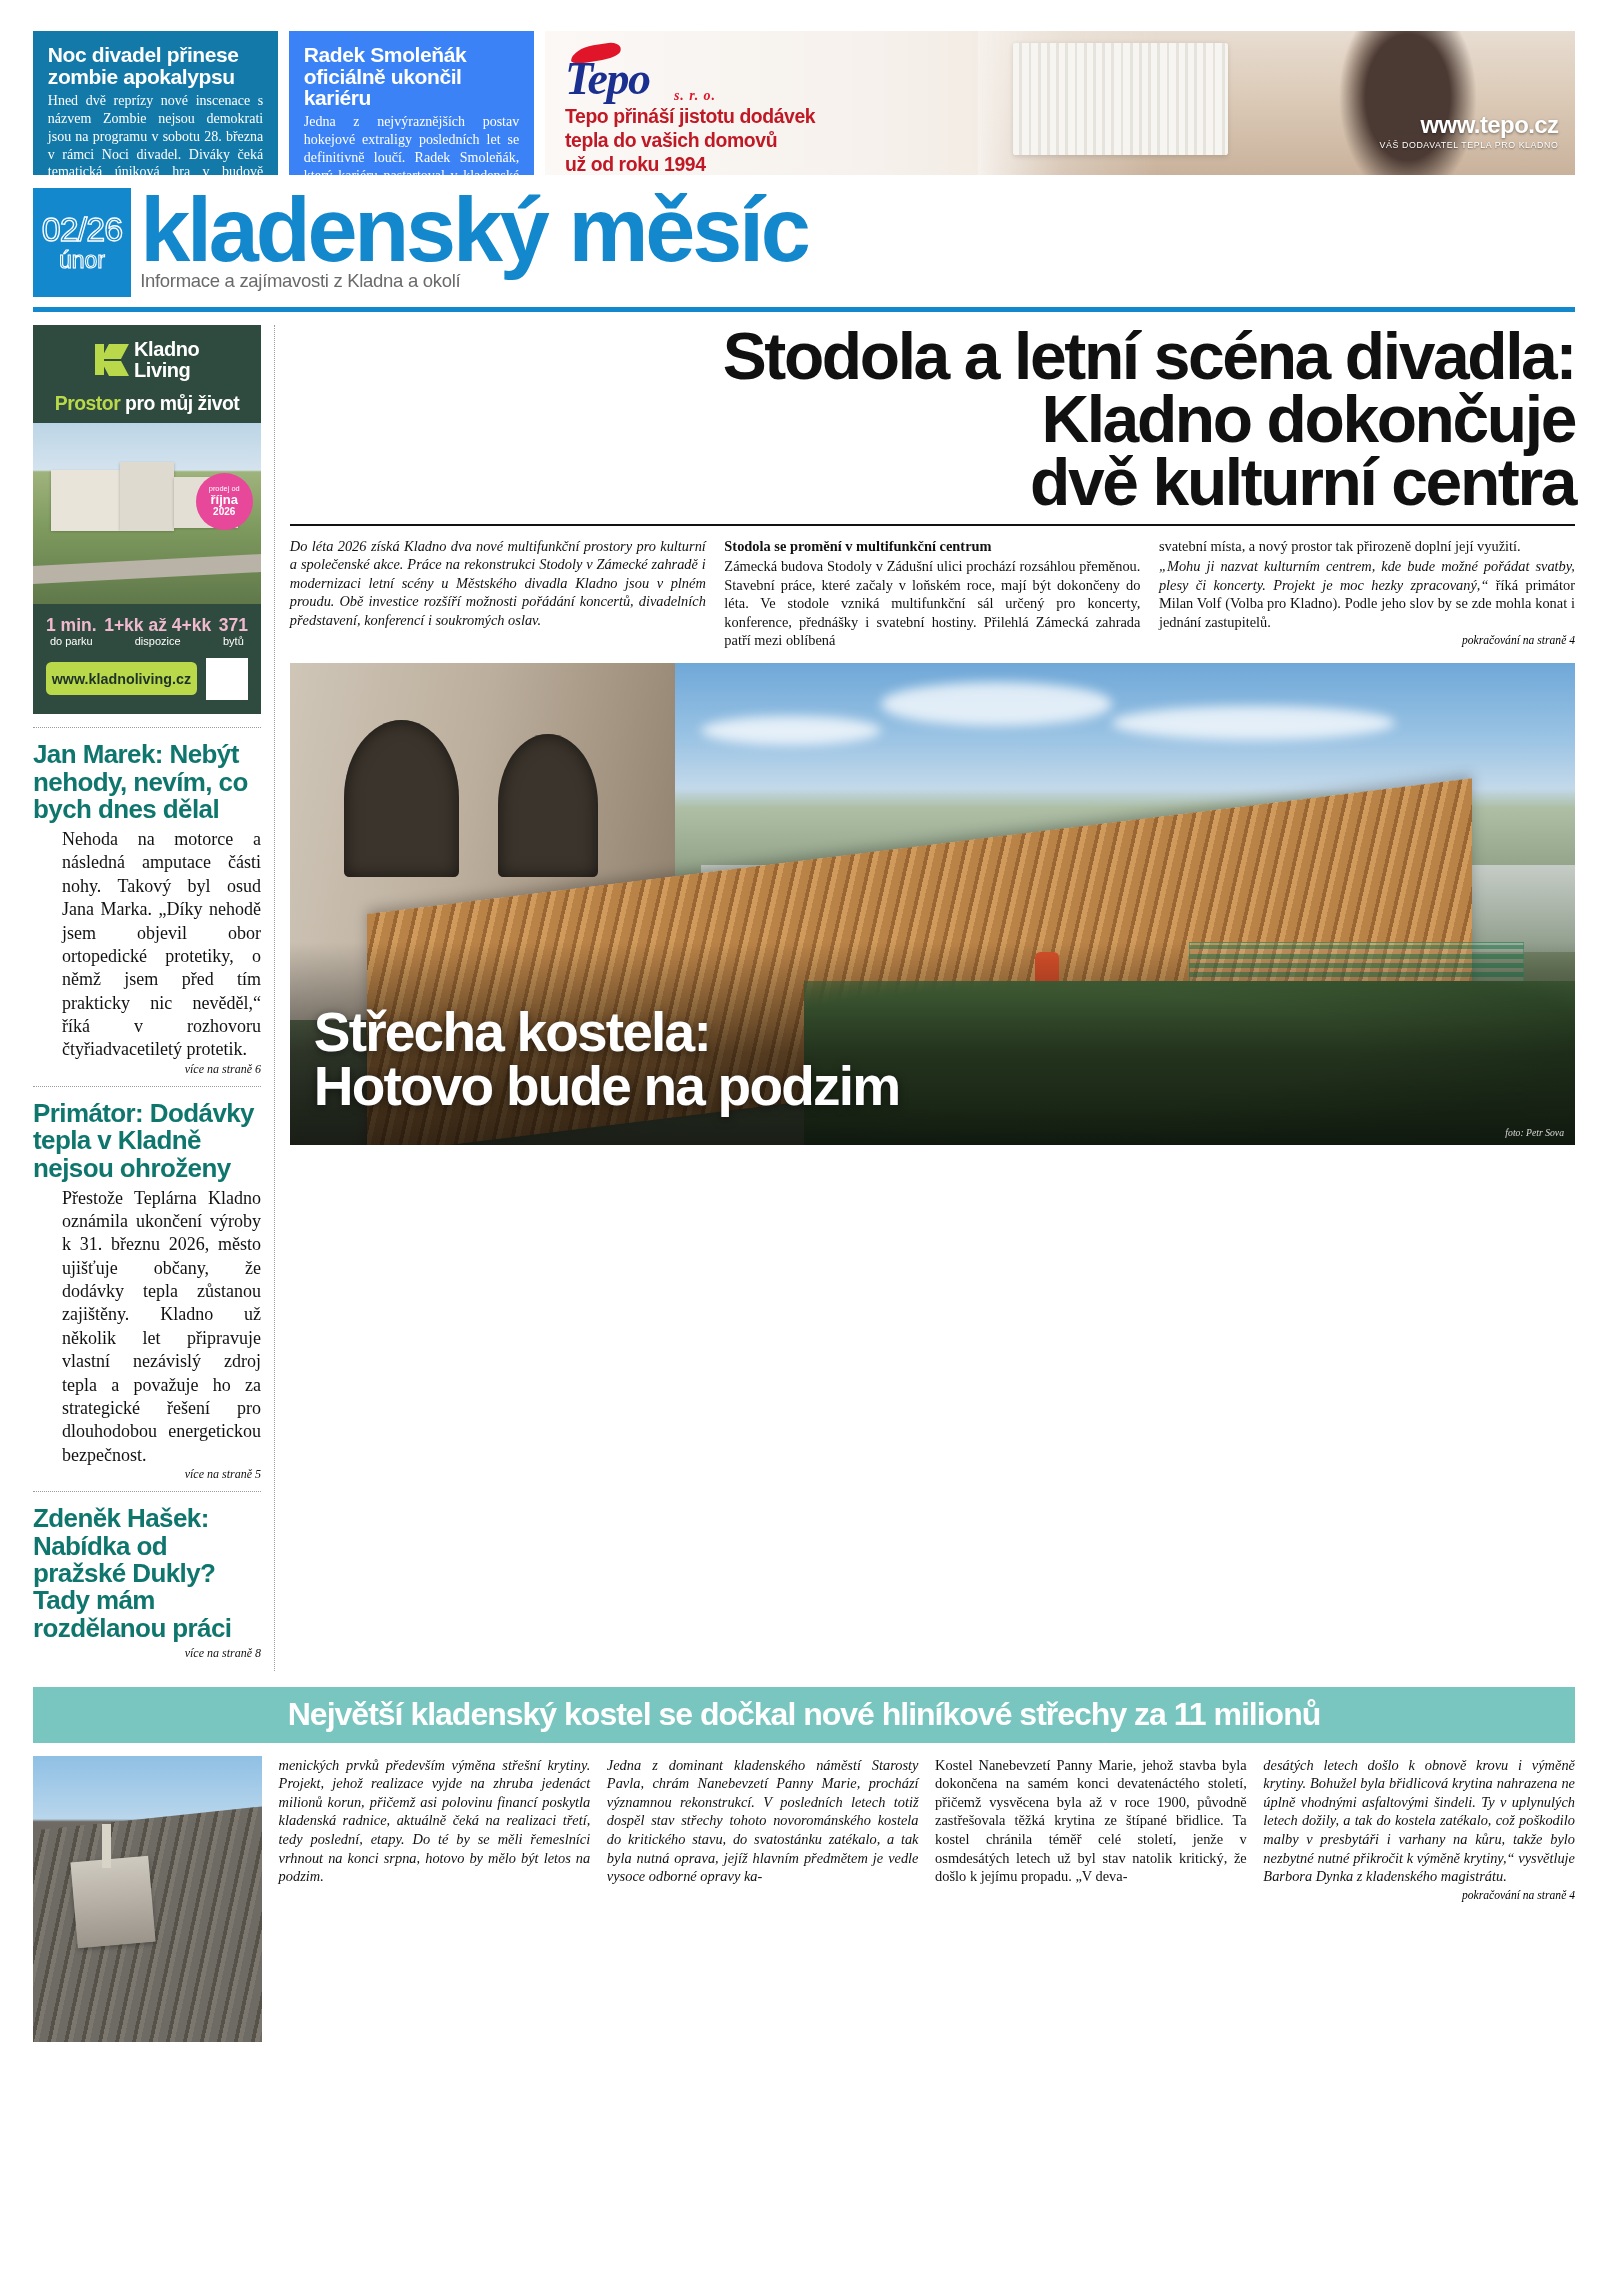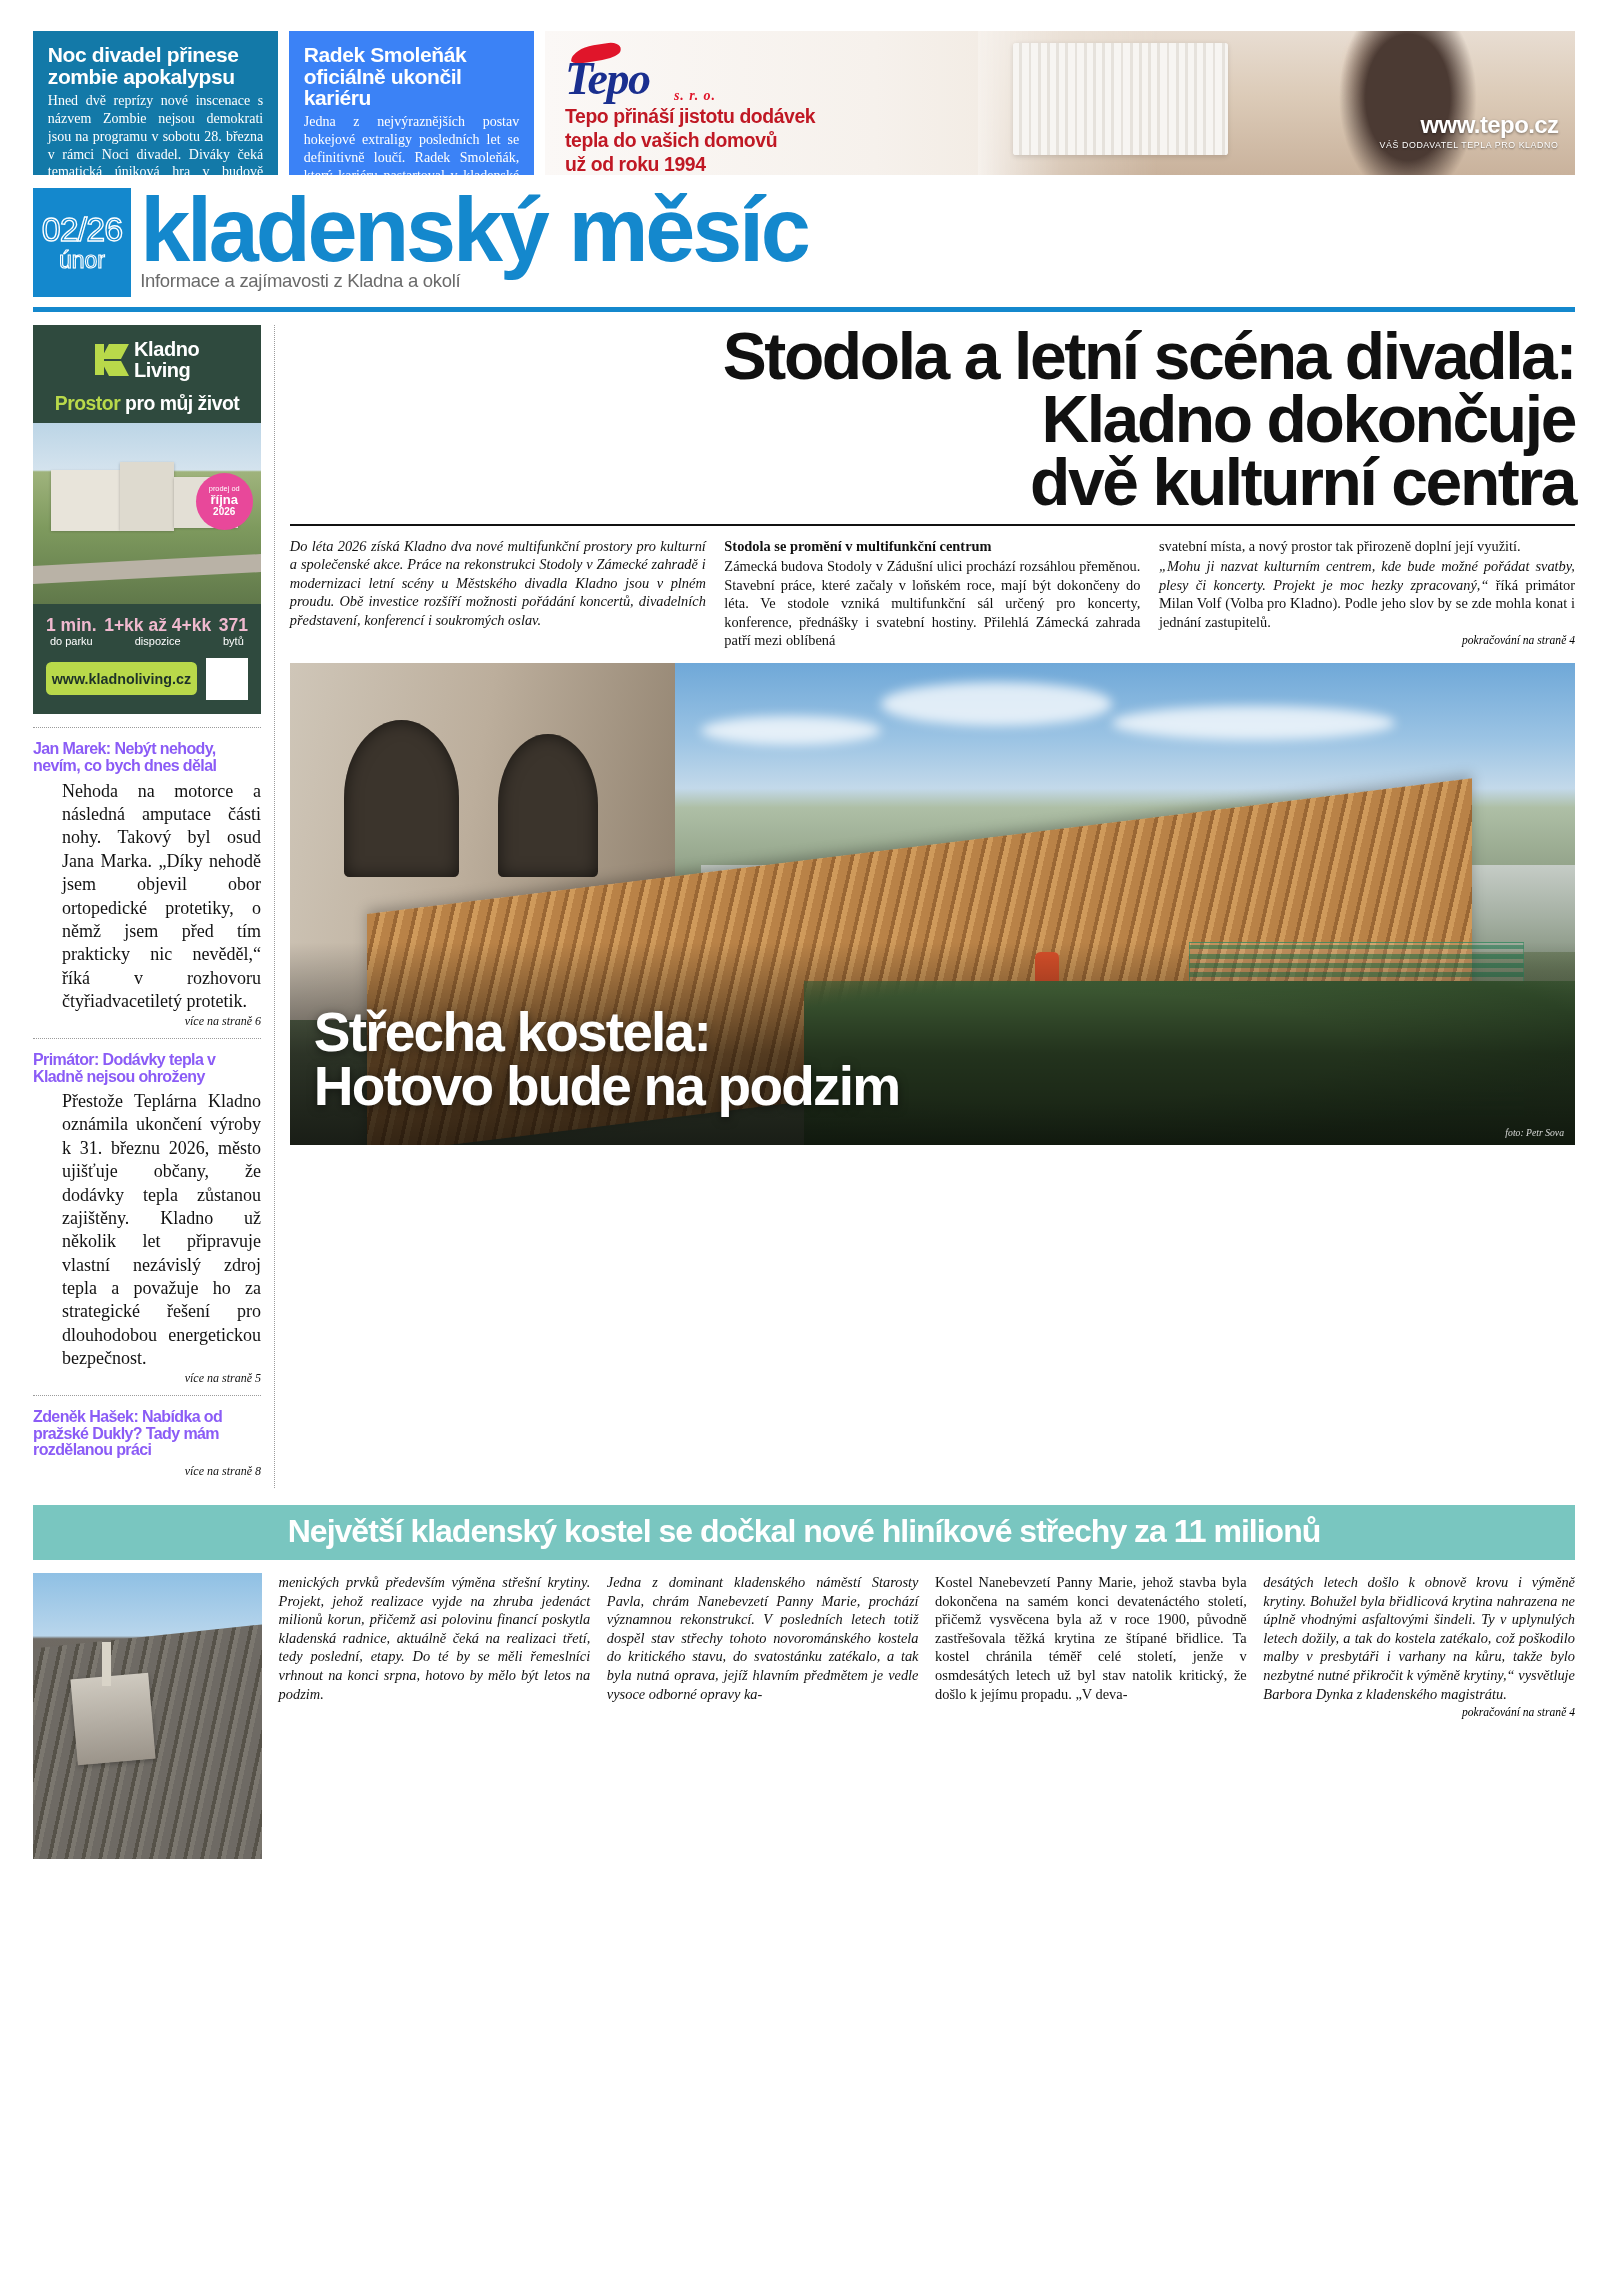--- a/index.html
+++ b/index.html
@@ -183,22 +183,22 @@
       repeating-linear-gradient(0deg,#000 0 2.8px,#fff 2.8px 5.5px);
     background-blend-mode: screen; background-color:#fff;
     border: 2.8px solid #fff;
   }
 
   
   .side-art { padding: 13px 0 9.2px 0; border-top: 1.8px dotted #9b9b9b; }
   .side-art:first-of-type { border-top: none; }
   .side-art.first { margin-top: 13px; border-top: 1.8px dotted #9b9b9b; }
   .side-title {
-    font-family: "Liberation Sans", sans-serif; font-weight: bold; font-size: 16px;
-    color: #8b5cf6; line-height: 1.05; letter-spacing: -0.6px; margin-bottom: 4.6px;
+    font-family: "Liberation Sans", sans-serif; font-weight: bold; font-size: 26px;
+    color: #0f766e; line-height: 1.05; letter-spacing: -0.6px; margin-bottom: 4.6px;
   }
   .side-body {
     font-family: "Liberation Serif", serif; font-size: 18px; line-height: 1.3;
     text-align: justify; color: #111; margin-left: 29px;
   }
   .more-ref {
     font-family: "Liberation Serif", serif; font-style: italic; font-size: 12px;
     text-align: right; display: block; color: #111;
   }
 

